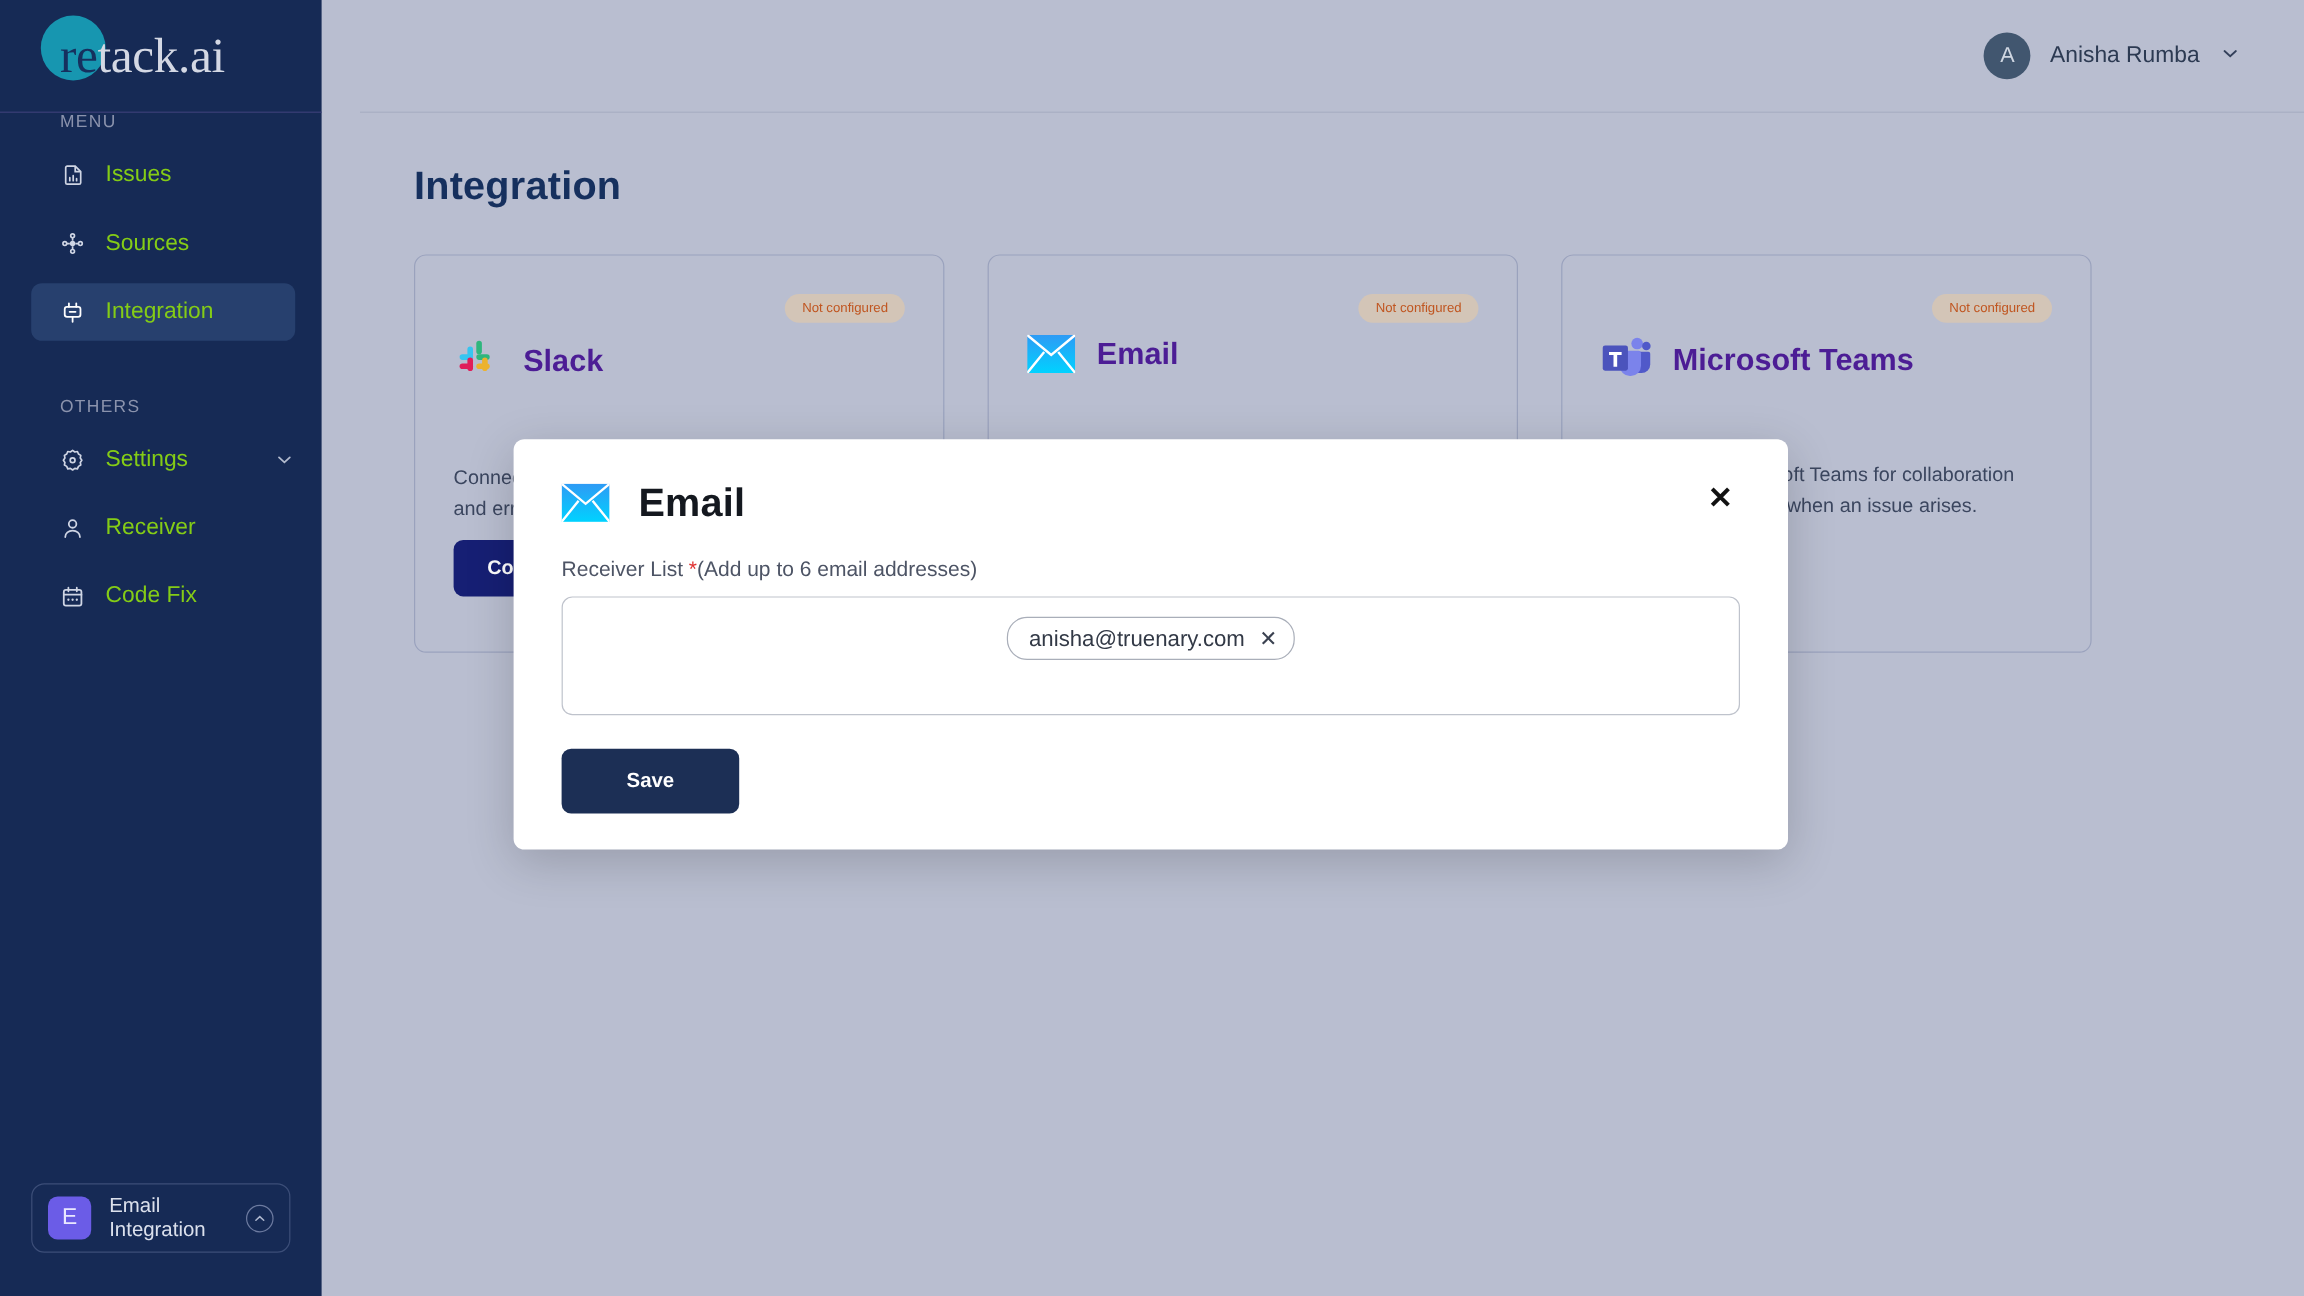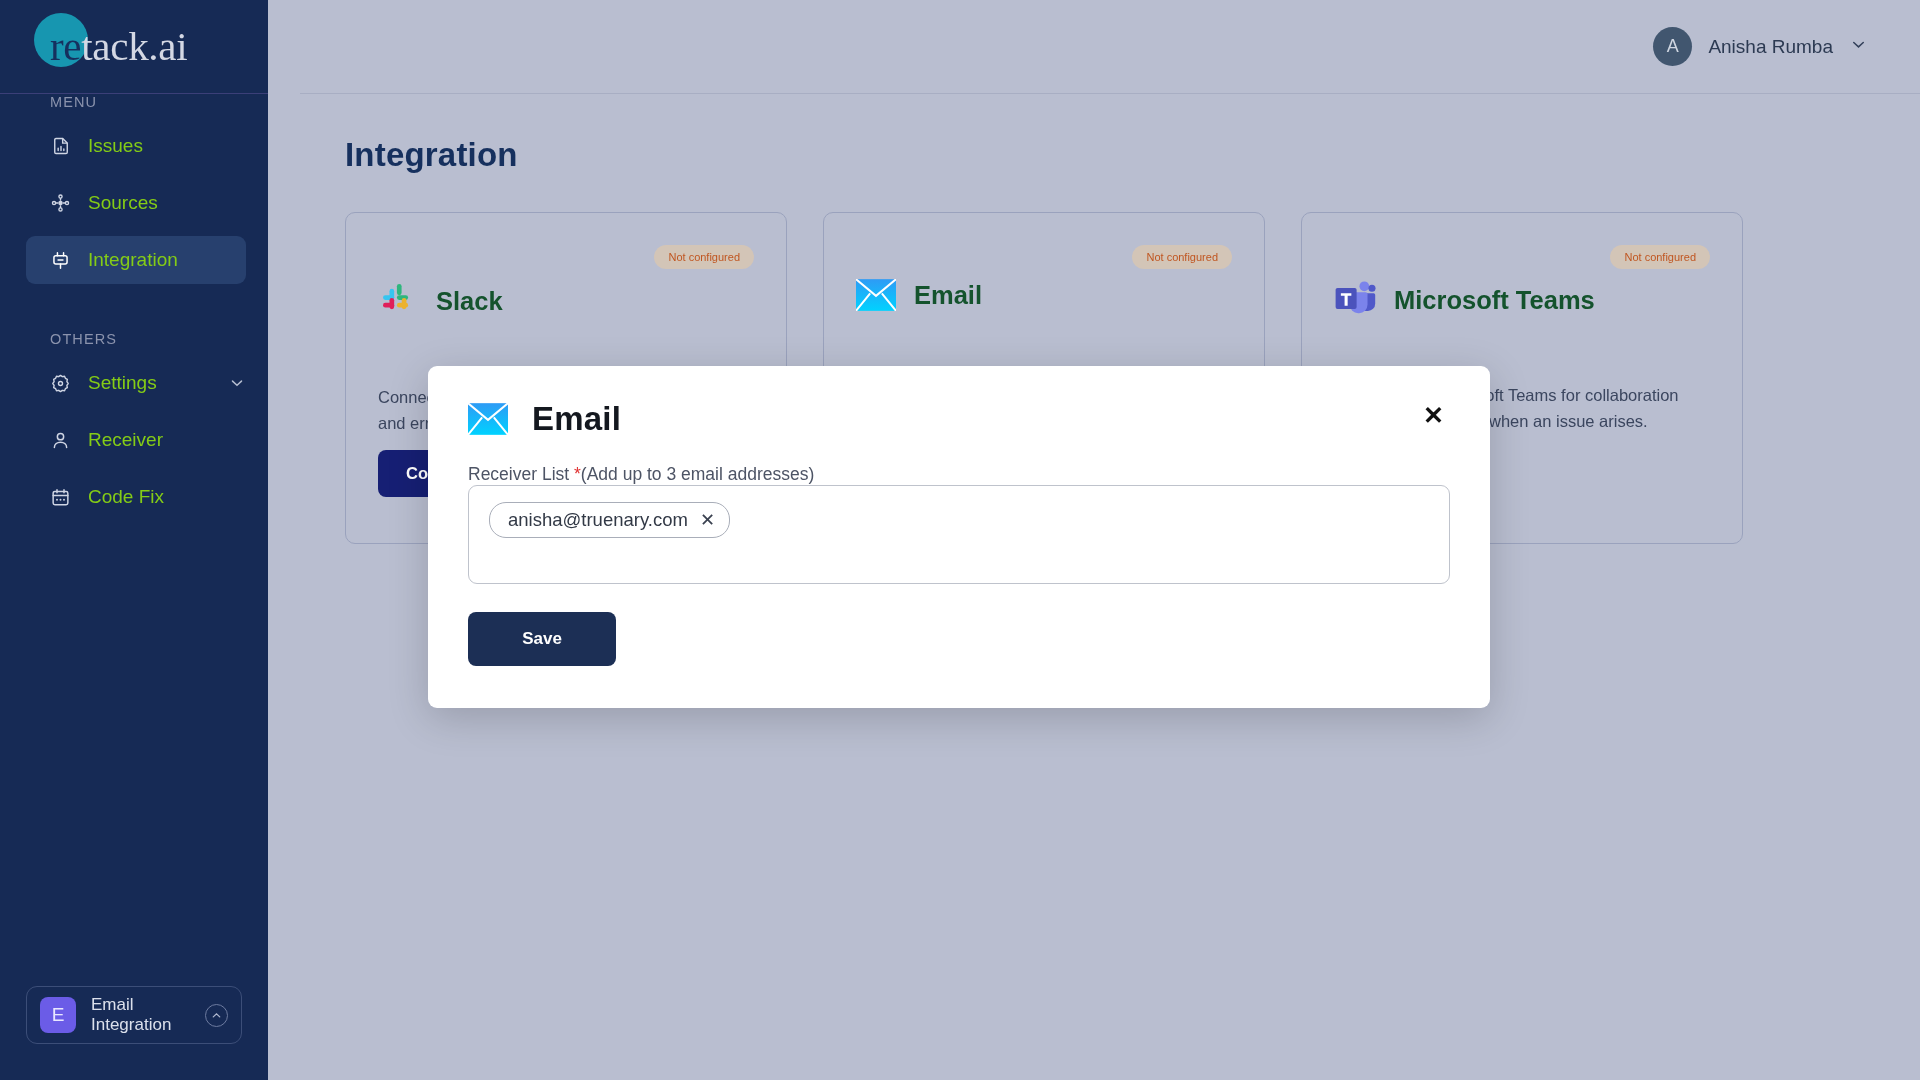--- a/index.html
+++ b/index.html
@@ -139,21 +139,21 @@
   }
   .card .status {
     position: absolute; right: 32px; top: 32px;
     background: #d3c5b7;
     color: #c05621;
     font-size: 11px;
     padding: 6px 14px;
     border-radius: 14px;
   }
   .card .head { display: flex; align-items: center; gap: 18px; margin-top: 36px; }
-  .card .head .cname { font-size: 25.5px; font-weight: bold; color: #14532d; }
+  .card .head .cname { font-size: 25.5px; font-weight: bold; color: #4c1d95; }
   .card .desc {
     margin-top: 62px;
     color: #3b465f;
     font-size: 16.5px;
     line-height: 1.55;
   }
   .card .connect-btn {
     position: absolute; left: 32px; bottom: 46px;
     background: #161f74;
     color: #ffffff;
@@ -182,25 +182,26 @@
   }
   .modal-head { display: flex; align-items: center; gap: 24px; }
   .modal-head .mtitle { font-size: 33px; font-weight: bold; color: #14181f; letter-spacing: .2px; }
   .field-label {
     margin-top: 26px;
     font-size: 17.5px;
     color: #4d5465;
   }
   .field-label .req { color: #e03131; }
   .tag-box {
-    margin-top: 0;
+    margin-top: 12px;
     border: 1px solid #bfc3cc;
     border-radius: 9px;
     height: 99px;
     padding: 16px 20px;
+    text-align: center;
   }
   .tag {
     display: inline-flex; align-items: center; gap: 12px;
     border: 1px solid #a9aeb9;
     border-radius: 17px;
     padding: 6px 14px 6px 18px;
     font-size: 18.5px;
     color: #323946;
     background: #fff;
   }
@@ -418,21 +419,21 @@
         </defs>
         <rect x="0" y="0" width="48" height="38" fill="url(#envg2)"></rect>
         <path d="M0 0 L24 20 L48 0" fill="none" stroke="#ffffff" stroke-width="2.4"></path>
         <path d="M0 38 L17 17 M48 38 L31 17" fill="none" stroke="#ffffff" stroke-width="2.4"></path>
       </svg>
     </span>
     <span class="mtitle">Email</span>
   </div>
 
   <div class="field-label">
-    <span>Receiver List </span><span class="req">*</span><span>(Add up to 3 email addresses)</span>
+    <span>Receiver List </span><span class="req">*</span><span>(Add up to 6 email addresses)</span>
   </div>
 
   <div class="tag-box">
     <span class="tag">
       <span>anisha@truenary.com</span>
       <span class="tag-x">✕</span>
     </span>
   </div>
 
   <button class="save-btn">Save</button>

